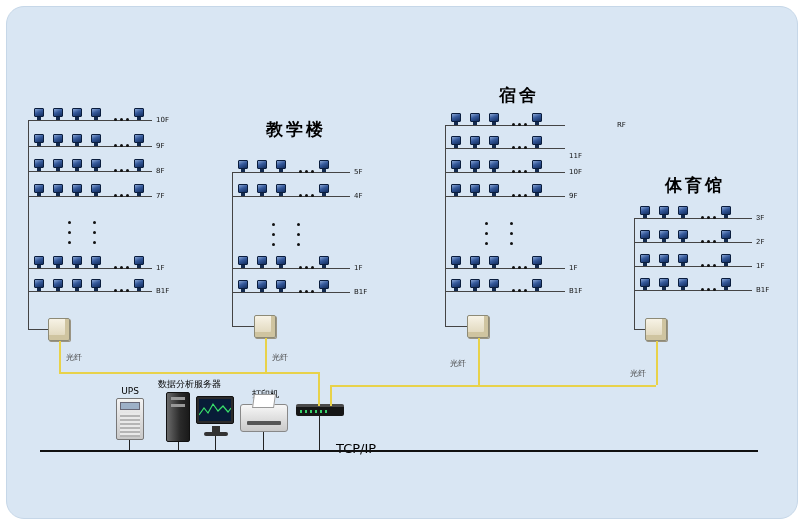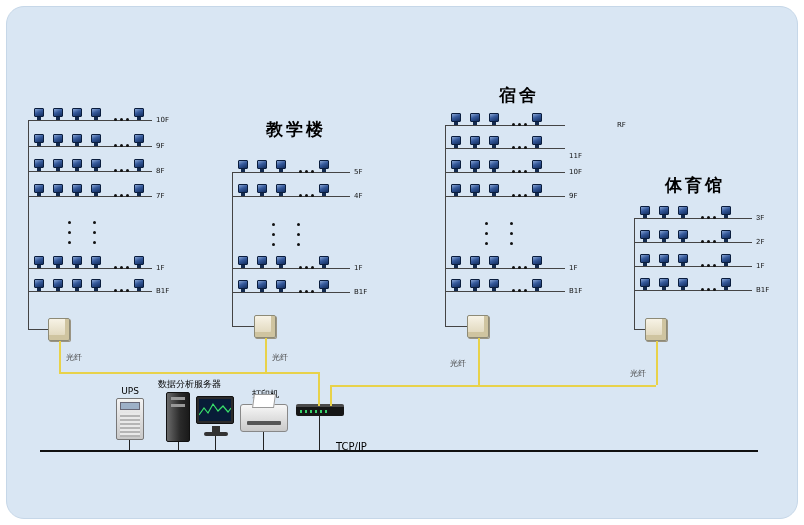--- a/index.html
+++ b/index.html
@@ -17,21 +17,21 @@
   .dot{position:absolute;width:3px;height:3px;border-radius:50%;background:#111;}
   .flabel{position:absolute;font-size:7px;line-height:8px;color:#111;white-space:nowrap;}
   .fiberlabel{position:absolute;font-size:8px;color:#444;white-space:nowrap;}
   .dev{position:absolute;width:10px;height:9px;border-radius:1px;border:1px solid #0a1d3d;
        background:linear-gradient(155deg,#8aa6d4 0%,#35599b 45%,#122c5c 100%);}
   .dev::after{content:"";position:absolute;left:50%;margin-left:-2px;bottom:-4px;width:4px;height:3px;background:#13294d;}
   .collector{position:absolute;width:22px;height:23px;border-radius:2px;border:1px solid #8d8a76;
        background:linear-gradient(180deg,#f7f3e6,#dcd2b4);
        box-shadow:inset -4px -5px 0 #cfc4a0, 1px 1px 0 #9a9483;}
   .slabel{position:absolute;font-size:9px;color:#000;white-space:nowrap;}
-  .small{font-size:10px;}
+  .small{font-size:13px;}
   .bus{position:absolute;height:2px;background:#111;}
   .cline{background:#222;}
   .ups{position:absolute;width:28px;height:42px;border:1px solid #777;border-radius:2px;
        background:linear-gradient(#f4f4f4,#c9c9c9);}
   .ups-top{margin:3px 3px 0 3px;height:8px;background:#9db0c8;border:1px solid #667;}
   .ups-vent{margin:3px;height:24px;background:repeating-linear-gradient(0deg,#b5b5b5 0 2px,#e9e9e9 2px 4px);}
   .tower{position:absolute;width:24px;height:50px;border:1px solid #111;border-radius:2px;
        background:linear-gradient(90deg,#6a6a6a,#2a2a2a 60%,#1a1a1a);}
   .tower i{display:block;margin:4px 4px 0 4px;height:3px;background:#999;width:14px;}
   .monitor{position:absolute;width:38px;height:28px;background:#2b2b2b;border:1px solid #111;border-radius:2px;padding:2px;}

